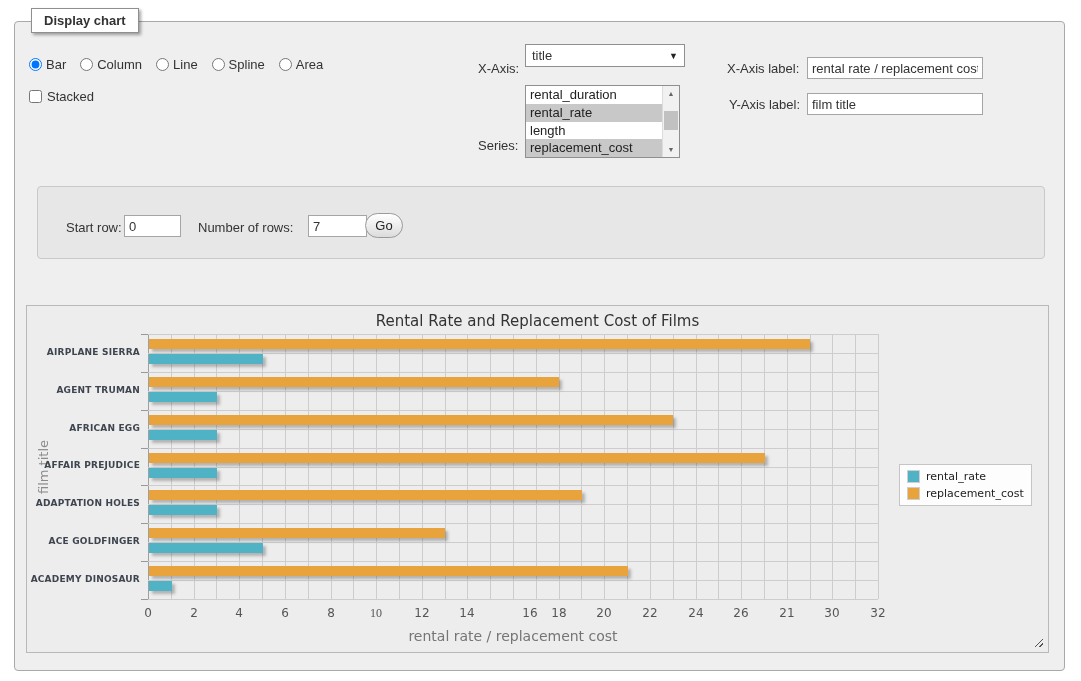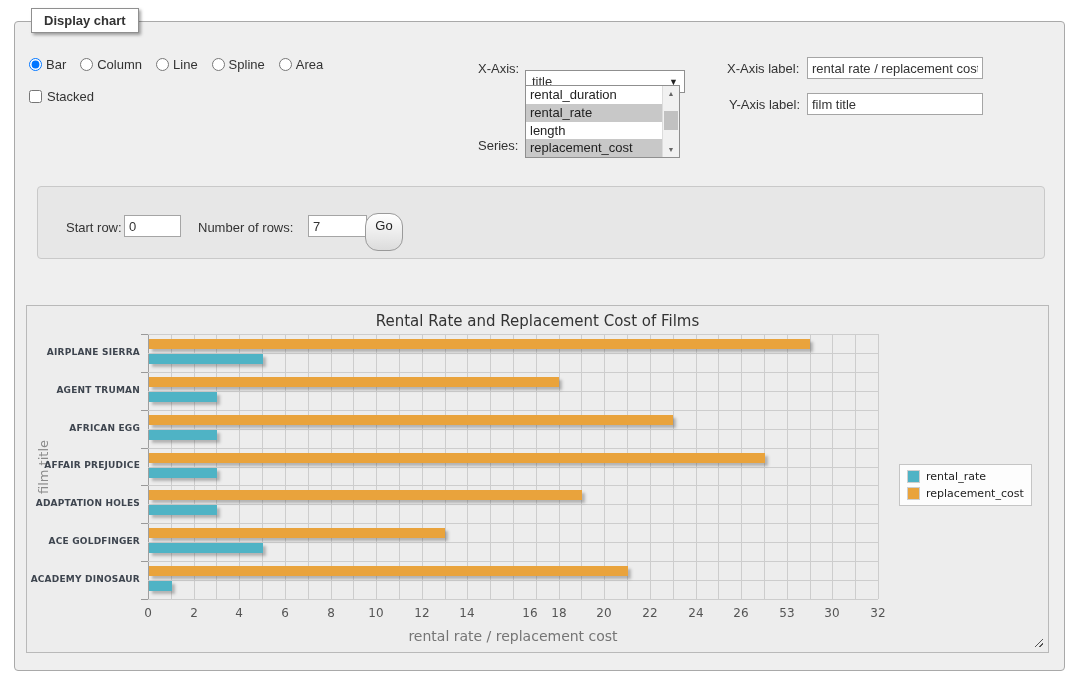--- a/index.html
+++ b/index.html
@@ -51,21 +51,21 @@
   .sbar .sb-btn { height: 15px; display:flex; align-items:center; justify-content:center; font-size:7px; color:#666; background:#f1f1f1; }
   .sbar .sb-btn.down { position: absolute; bottom: 0; left: 0; right: 0; }
   .sbar .thumb { position: absolute; left: 1px; right: 1px; top: 25px; height: 19px; background: #c1c1c1; }
 
   
   .rows-panel {
     position: absolute; left: 22px; top: 164px; width: 1008px; height: 73px;
     background: #e7e7e7; border: 1px solid #c9c9c9; border-radius: 4px;
   }
   .go-btn {
-    position: absolute; left: 327px; top: 26px; width: 38px; height: 38px;
+    position: absolute; left: 327px; top: 26px; width: 38px; height: 25px;
     border: 1px solid #9a9a9a; border-radius: 13px;
     background: linear-gradient(#ffffff, #dcdcdc);
     font-size: 13px; color: #222; text-align: center; line-height: 23px; cursor: default;
   }
 
   
   .chart-panel {
     position: absolute; left: 11px; top: 283px; width: 1023px; height: 348px;
     background: #ededed; border: 1px solid #b9b9b9;
   }
@@ -140,21 +140,21 @@
         </label>
       </div>
 
     <label class="check-row">
       <input type="checkbox" style="">
       <span>Stacked</span>
     </label>
 
 
     <span class="lbl" style="left:463px; top:39px;">X-Axis:</span>
-    <div class="select" style="left:510px; top:48px;">
+    <div class="select" style="left:510px; top:22px;">
       <span>title</span>
       <span class="arrow">▼</span>
     </div>
 
     <span class="lbl" style="left:463px; top:116px;">Series:</span>
     <div class="multilist" style="left:510px; top:63px;">
       <div class="opts">
           <div class="opt">rental_duration</div>
           <div class="opt sel">rental_rate</div>
           <div class="opt">length</div>
@@ -272,27 +272,27 @@
         <div class="cat-label" style="left: 1px; top: 117px;">AFRICAN EGG</div>
         <div class="cat-label" style="left: 1px; top: 154px;">AFFAIR PREJUDICE</div>
         <div class="cat-label" style="left: 1px; top: 192px;">ADAPTATION HOLES</div>
         <div class="cat-label" style="left: 1px; top: 230px;">ACE GOLDFINGER</div>
         <div class="cat-label" style="left: 1px; top: 268px;">ACADEMY DINOSAUR</div>
         <div class="xtick-label" style="left: 104px; top: 300px;">0</div>
         <div class="xtick-label" style="left: 150px; top: 300px;">2</div>
         <div class="xtick-label" style="left: 195px; top: 300px;">4</div>
         <div class="xtick-label" style="left: 241px; top: 300px;">6</div>
         <div class="xtick-label" style="left: 287px; top: 300px;">8</div>
-        <div class="xtick-label" style="left: 332px; top: 300px;">10</div>
+        <div class="xtick-label" style="left: 332px; top: 300px; font-family: Liberation Serif, serif;">10</div>
         <div class="xtick-label" style="left: 378px; top: 300px;">12</div>
         <div class="xtick-label" style="left: 423px; top: 300px;">14</div>
         <div class="xtick-label" style="left: 486px; top: 300px;">16</div>
         <div class="xtick-label" style="left: 515px; top: 300px;">18</div>
         <div class="xtick-label" style="left: 560px; top: 300px;">20</div>
         <div class="xtick-label" style="left: 606px; top: 300px;">22</div>
         <div class="xtick-label" style="left: 652px; top: 300px;">24</div>
         <div class="xtick-label" style="left: 697px; top: 300px;">26</div>
-        <div class="xtick-label" style="left: 743px; top: 300px;">53</div>
+        <div class="xtick-label" style="left: 743px; top: 300px;">21</div>
         <div class="xtick-label" style="left: 788px; top: 300px;">30</div>
         <div class="xtick-label" style="left: 834px; top: 300px;">32</div>
       </div>
   </div>
 </div>
 
 </body></html>

